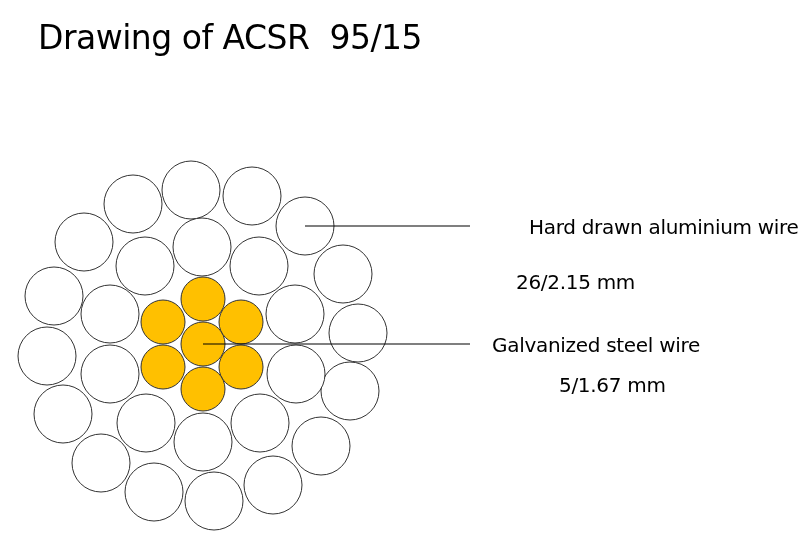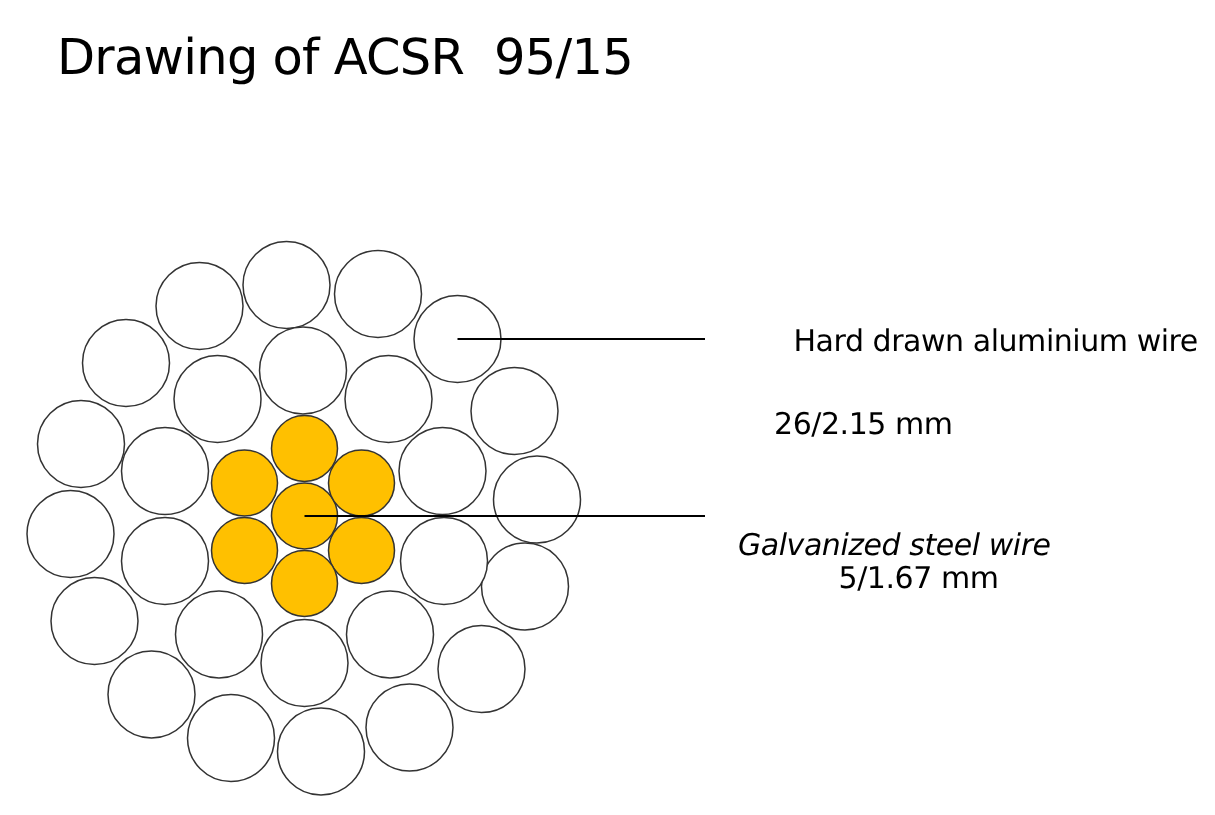--- a/index.html
+++ b/index.html
@@ -54,14 +54,14 @@
       <circle cx="163" cy="322" r="22" fill="#FFC000" stroke="#333333" stroke-width="1"></circle>
     </g>
   <g id="leaders">
       <line x1="305" y1="226" x2="470" y2="226" stroke="#000" stroke-width="1.2"></line>
       <line x1="203" y1="344" x2="470" y2="344" stroke="#000" stroke-width="1.2"></line>
     </g>
 </svg>
 
 <div class="lbl" style="left:484px; top:215px;margin-left:45px;">Hard drawn aluminium wire</div>
 <div class="lbl" style="left:516px; top:270px;text-align:right;">26/2.15 mm</div>
-<div class="lbl" style="left:492px; top:351px;font-style:italic;">Galvanized steel wire</div>
+<div class="lbl" style="left:492px; top:333px;">Galvanized steel wire</div>
 <div class="lbl" style="left:559px; top:373px;">5/1.67 mm</div>
 
 </body></html>

